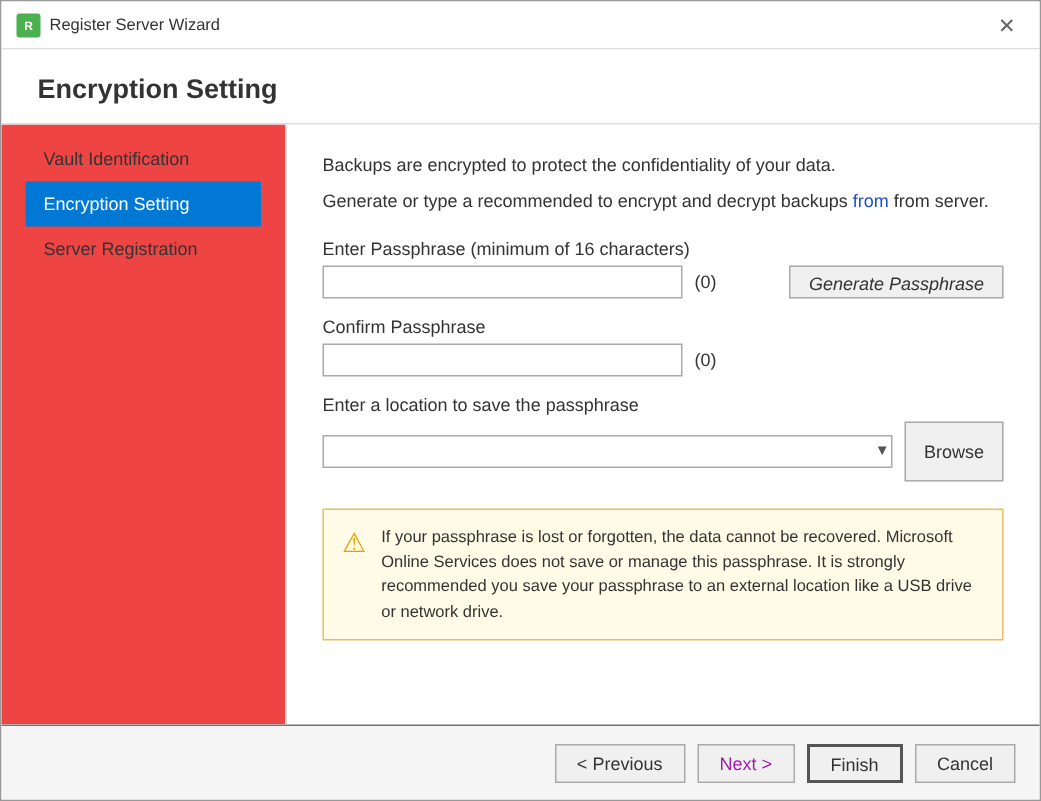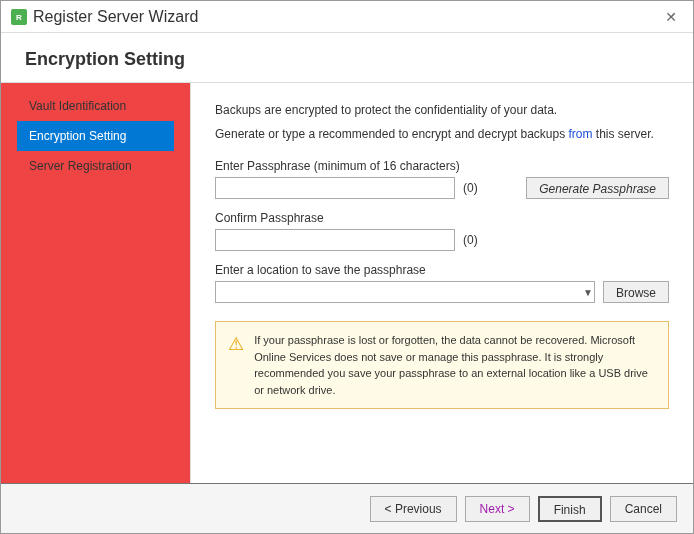--- a/index.html
+++ b/index.html
@@ -43,21 +43,21 @@
       background: #4caf50;
       border-radius: 2px;
       display: flex;
       align-items: center;
       justify-content: center;
       font-size: 10px;
       color: white;
       font-weight: bold;
     }
     .title-bar-title {
-      font-size: 16px;
+      font-size: 11px;
       color: #333;
       text-align: center;
     }
     .title-bar-close {
       font-size: 14px;
       color: #666;
       cursor: pointer;
       padding: 2px 6px;
       border: none;
       background: none;
@@ -180,21 +180,21 @@
       position: absolute;
       right: 2px;
       top: 50%;
       transform: translateY(-50%);
       pointer-events: none;
       font-size: 10px;
       color: #555;
     }
     .browse-btn {
       padding: 4px 12px;
-      height: 22px;
+      height: 40px;
       background: #f0f0f0;
       border: 1px solid #aaa;
       font-size: 12px;
       cursor: pointer;
       color: #333;
     }
     .warning-box {
       display: flex;
       align-items: flex-start;
       gap: 10px;
@@ -268,21 +268,21 @@
 
     <div class="sidebar">
       <div class="sidebar-item">Vault Identification</div>
       <div class="sidebar-item active">Encryption Setting</div>
       <div class="sidebar-item">Server Registration</div>
     </div>
 
     <div class="main-content">
       <p class="info-text">Backups are encrypted to protect the confidentiality of your data.</p>
       <p class="info-text">
-        <span>Generate or type a recommended to encrypt and decrypt backups </span><span style="color:#1d4ed8;">from</span><span> this server.</span>
+        <span>Generate or type a recommended to encrypt and decrypt backups </span><span style="color:#1d4ed8;">from</span><span> from server.</span>
       </p>
 
       <div class="form-section">
         <label class="form-label">Enter Passphrase (minimum of 16 characters)</label>
         <div class="form-row">
           <input type="password" class="form-input" value="" style="">
           <span class="char-count">(0)</span>
           <button class="generate-btn" style="margin-left:auto;">Generate Passphrase</button>
         </div>
 

